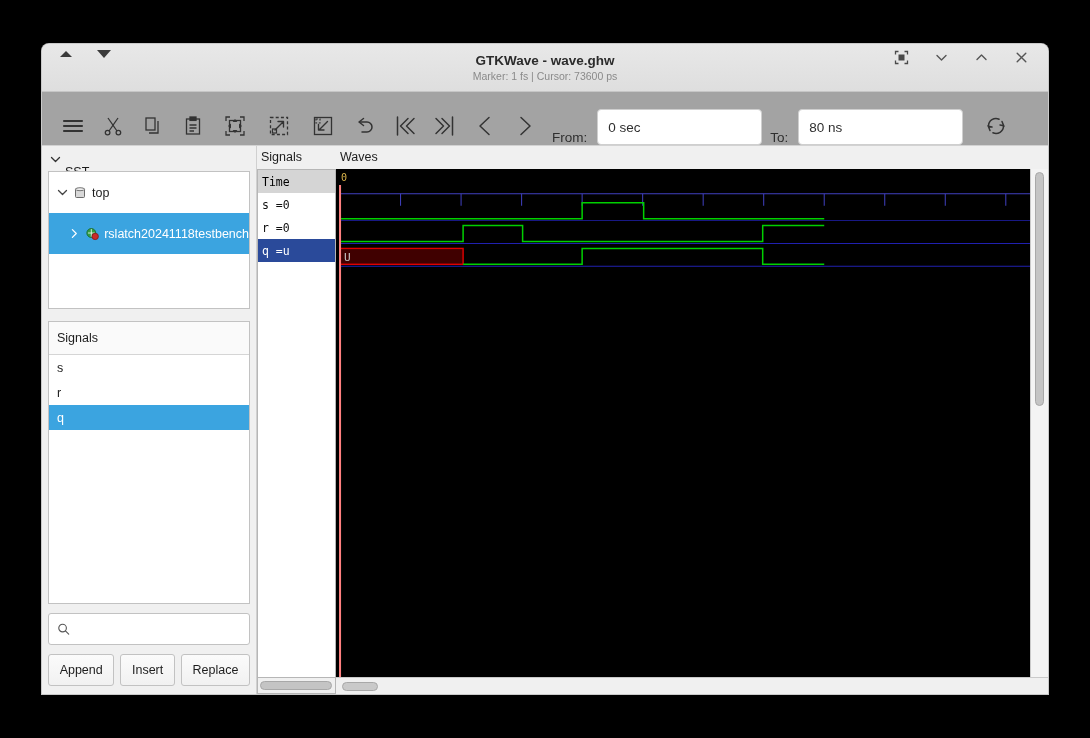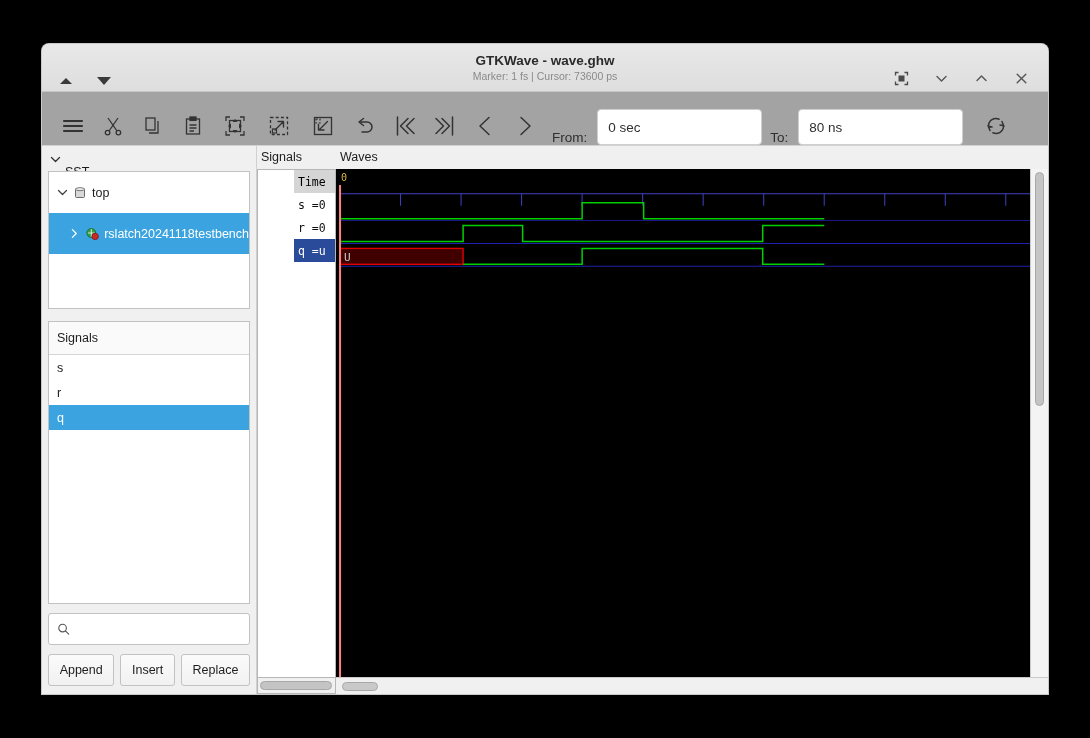--- a/index.html
+++ b/index.html
@@ -22,21 +22,21 @@
     flex-direction: column;
     box-shadow: 0 0 0 1px #c9c9c9;
   }
 
   
   #titlebar {
     height: 48px;
     background: linear-gradient(to bottom, #e8e8e8, #dedede);
     border-bottom: 1px solid #c6c6c6;
     display: flex;
-    align-items: flex-end;
+    align-items: flex-start;
     position: relative;
     flex: 0 0 auto;
   }
   .tb-left { display: flex; align-items: center; padding-left: 14px; gap: 18px; }
   .tri-btn {
     width: 20px; height: 20px;
     display: flex; align-items: center; justify-content: center;
     cursor: default;
   }
   .tri-up {
@@ -250,21 +250,20 @@
   }
   #names-body {
     flex: 1 1 auto;
     background: #ffffff;
     border: 1px solid #b6b6b6;
     border-bottom: none;
     display: flex;
     flex-direction: column;
     min-height: 0;
     overflow: hidden;
-    padding-left: 36px;
   }
   .nrow {
     height: 23px;
     flex: 0 0 23px;
     font-family: "DejaVu Sans Mono", monospace;
     font-size: 11.5px;
     color: #101010;
     display: flex; align-items: center;
     padding-left: 4px;
     white-space: nowrap;

